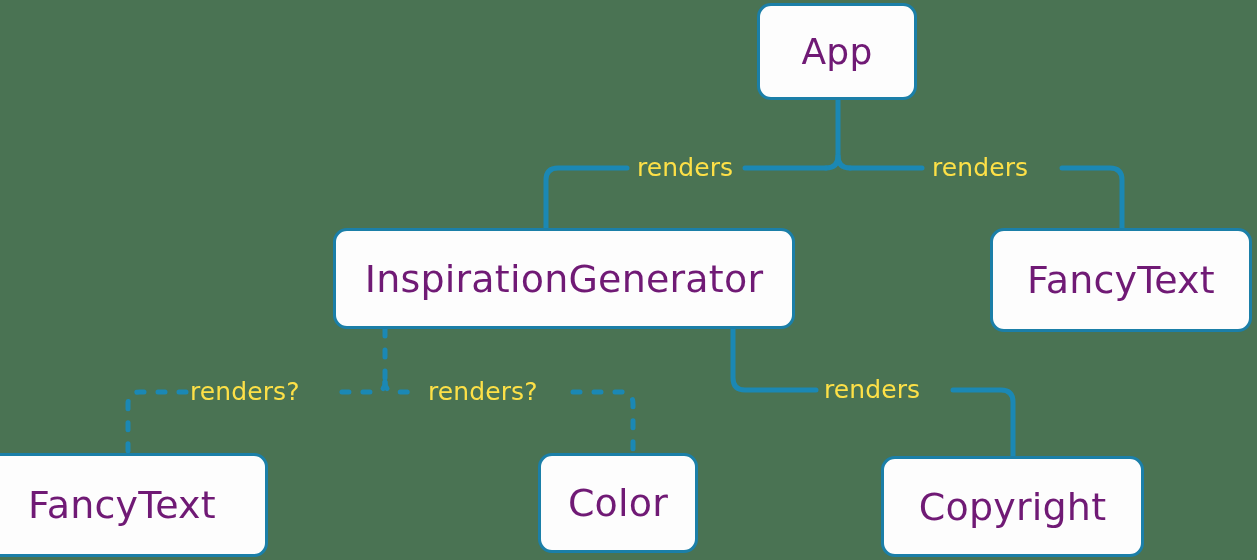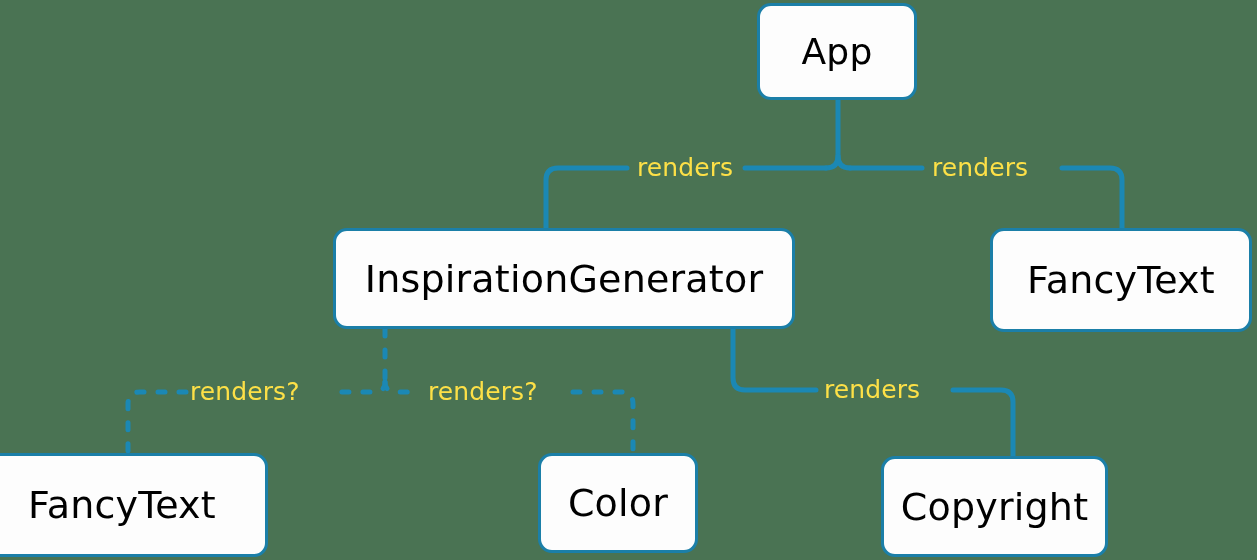--- a/index.html
+++ b/index.html
@@ -37,40 +37,40 @@
     border-radius: 14px;
     display: flex;
     align-items: center;
     justify-content: center;
     color: #1b7fa8;
     font-weight: 400;
     letter-spacing: 0.2px;
     white-space: nowrap;
   }
   .node-label {
-    color: #000000;
+    color: #701a75;
     line-height: 1;
   }
   .edge-label {
     position: absolute;
     color: #fde047;
     font-size: 25px;
     font-weight: 500;
     letter-spacing: 0.1px;
     white-space: nowrap;
     line-height: 1;
   }
 
   
   #node-app        { left: 757px;  top: 3px;   width: 160px; height: 97px;  font-size: 36px; }
   #node-inspiration{ left: 333px;  top: 228px; width: 462px; height: 101px; font-size: 38px; }
   #node-fancytext-right { left: 990px; top: 228px; width: 262px; height: 104px; font-size: 38px; }
   #node-fancytext-left  { left: -24px; top: 453px; width: 292px; height: 104px; font-size: 38px; }
   #node-color      { left: 538px;  top: 453px; width: 160px; height: 100px; font-size: 38px; }
-  #node-copyright  { left: 881px;  top: 456px; width: 227px; height: 101px; font-size: 38px; }
+  #node-copyright  { left: 881px;  top: 456px; width: 263px; height: 101px; font-size: 38px; }
 </style>
 </head>
 <body>
 
 <div id="diagram">
 
   <svg class="edges" viewBox="0 0 1257 560" width="1257" height="560" xmlns="http://www.w3.org/2000/svg">
 
     <path d="M 838,100 L 838,156 Q 838,168 826,168" fill="none" stroke="#1b88b4" stroke-width="5" stroke-linecap="round"></path>
     <path d="M 838,156 Q 838,168 850,168" fill="none" stroke="#1b88b4" stroke-width="5" stroke-linecap="round"></path>

